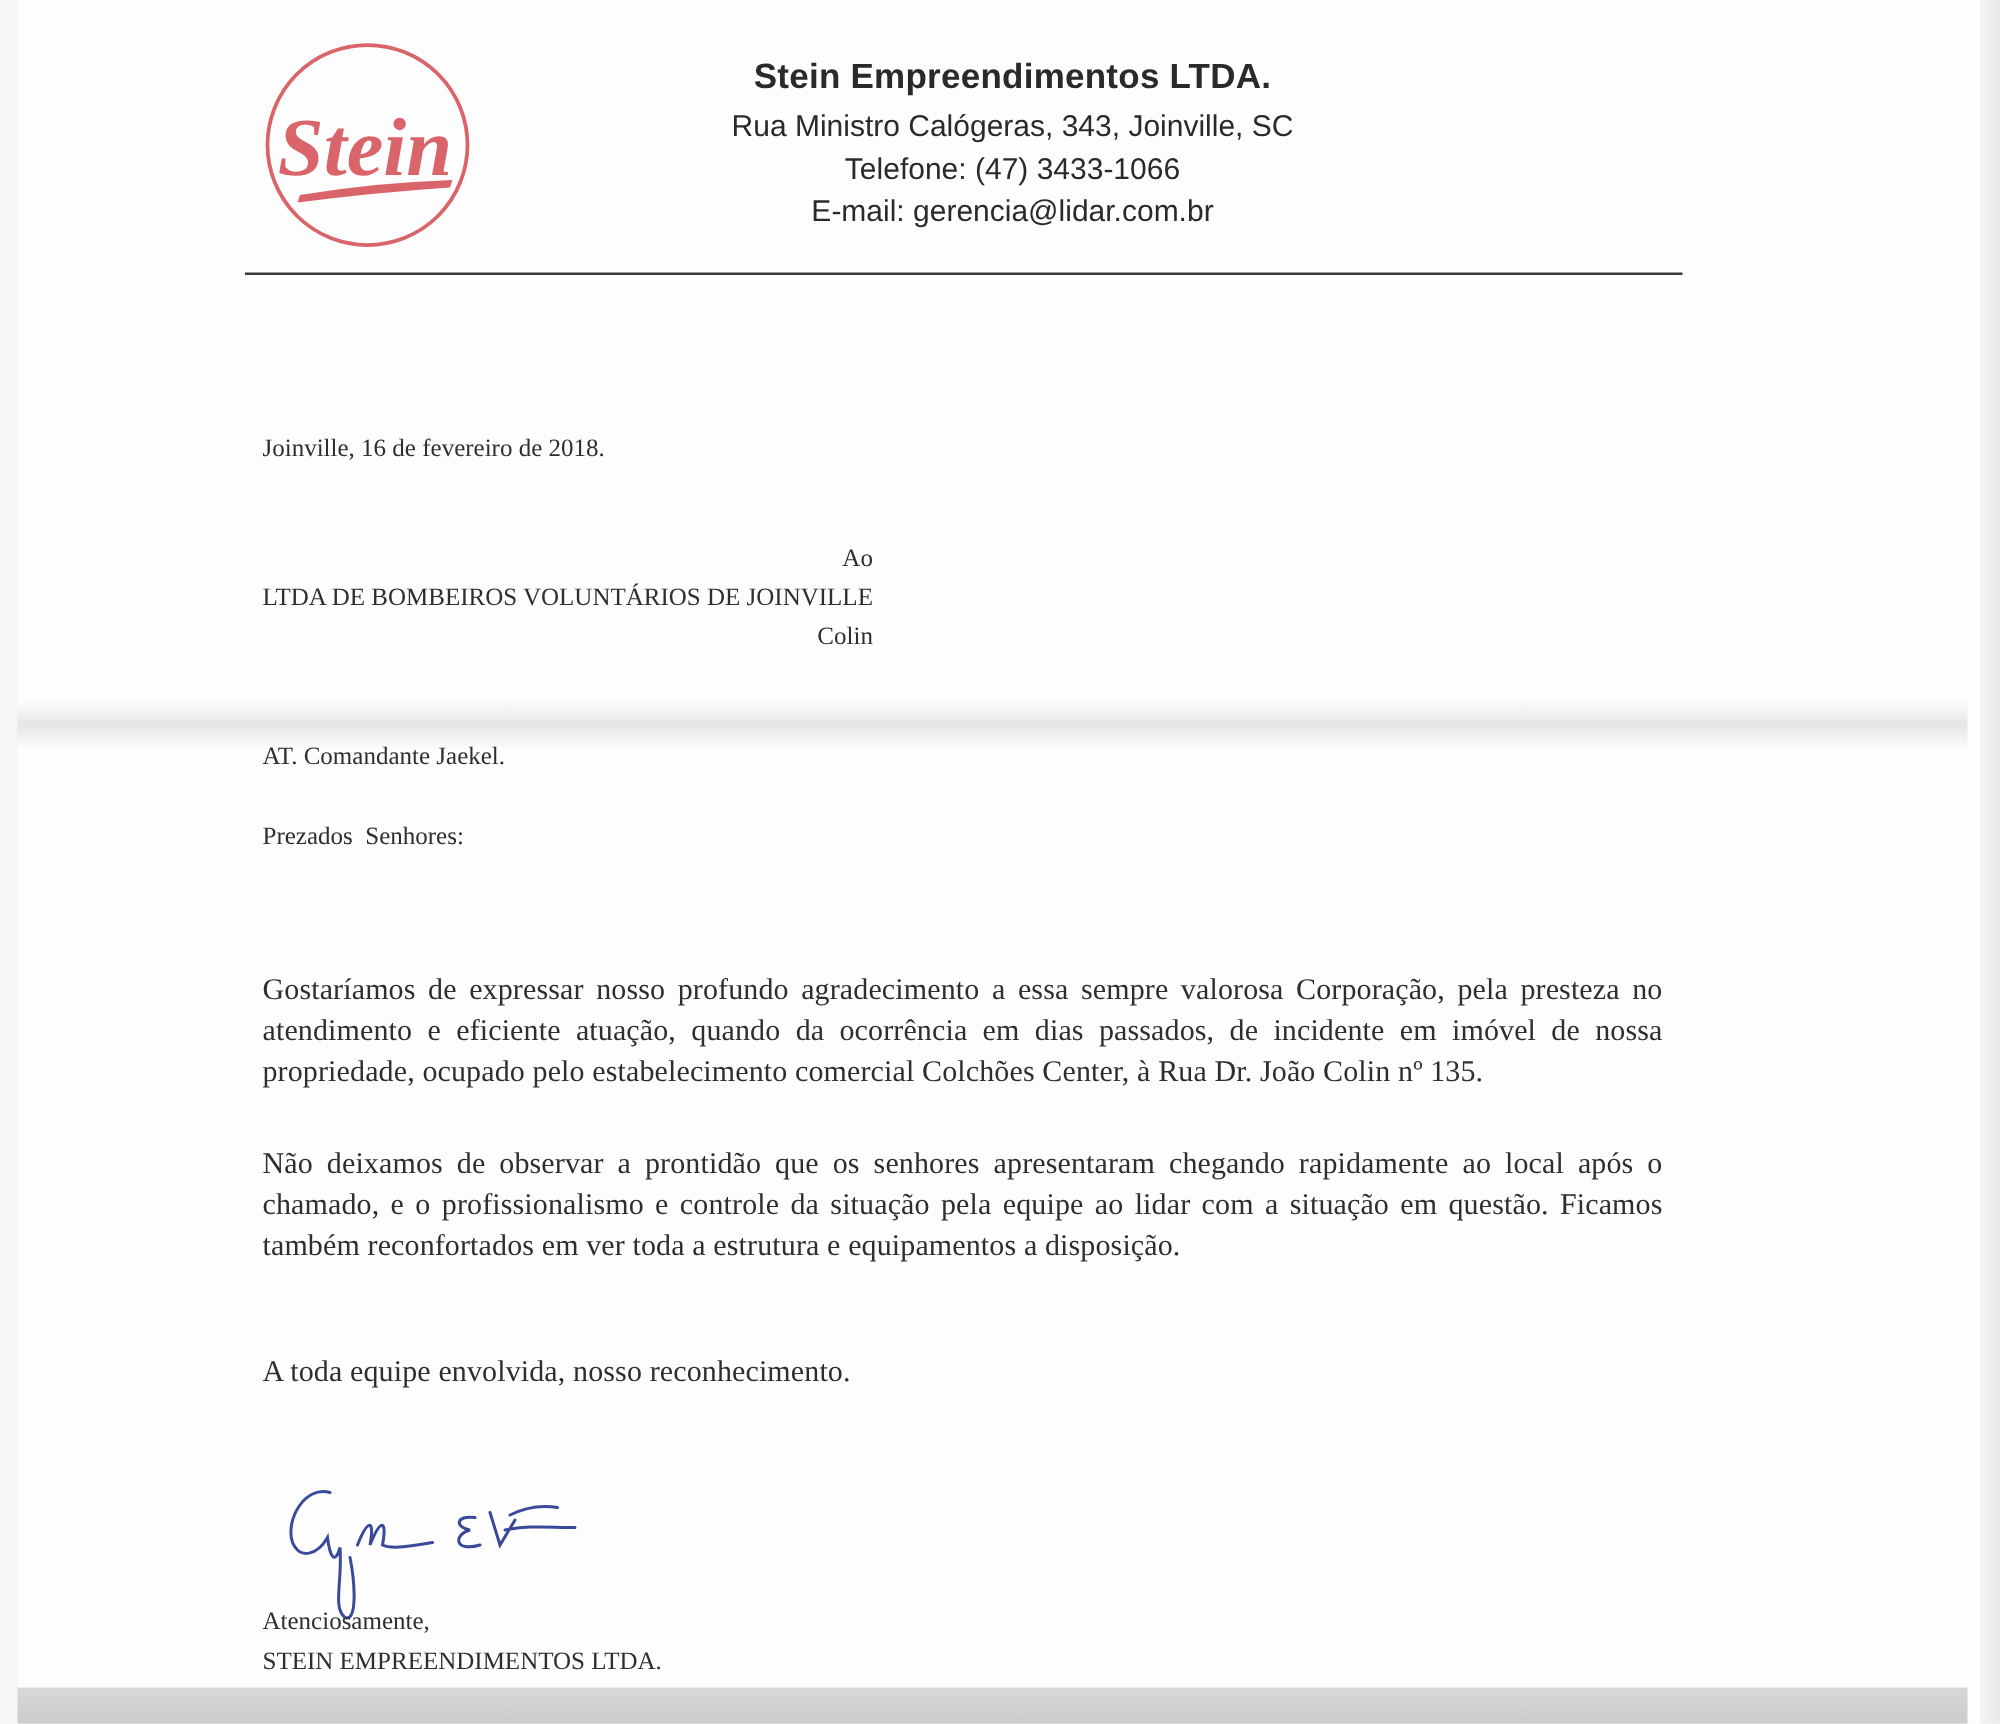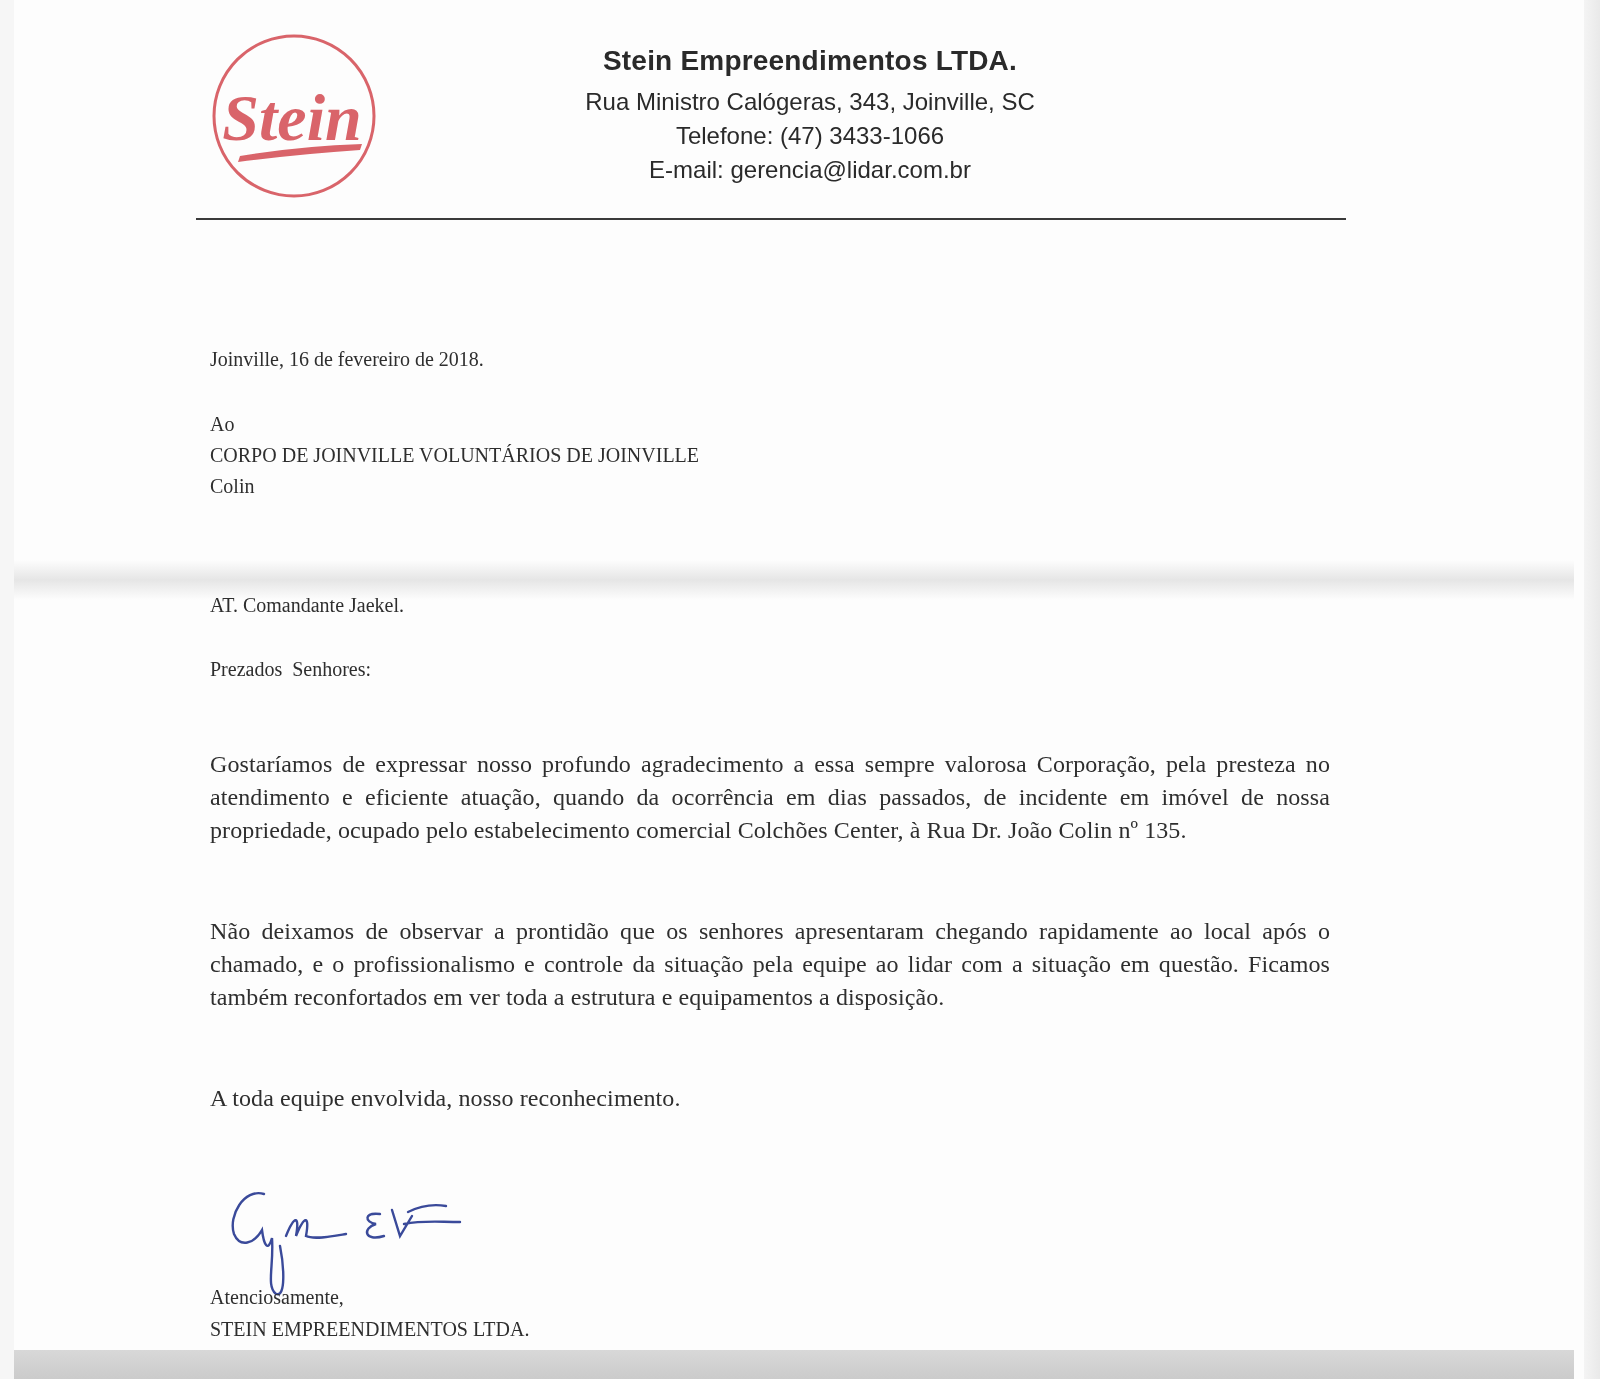--- a/index.html
+++ b/index.html
@@ -61,31 +61,31 @@
   <div class="lh-name">Stein Empreendimentos LTDA.</div>
   <div class="lh-line">Rua Ministro Calógeras, 343, Joinville, SC</div>
   <div class="lh-line">Telefone: (47) 3433-1066</div>
   <div class="lh-line">E-mail: gerencia@lidar.com.br</div>
 </div>
 
 <div class="rule"></div>
 
 <div class="text" style="top:344px;">Joinville, 16 de fevereiro de 2018.</div>
 
-<div class="text" style="top:409px;">
+<div class="text" style="top:432px;text-align:right;">
   <div>Ao</div>
-  <div>CORPO DE JOINVILLE VOLUNTÁRIOS DE JOINVILLE</div>
+  <div>LTDA DE BOMBEIROS VOLUNTÁRIOS DE JOINVILLE</div>
   <div>Colin</div>
 </div>
 
 <div class="text" style="top:563px;margin-top:27px;">AT. Comandante Jaekel.</div>
 
 <div class="text" style="top:654px;white-space:pre;">Prezados  Senhores:</div>
 
-<div class="para" style="top:748px;">Gostaríamos de expressar nosso profundo agradecimento a essa sempre valorosa Corporação, pela presteza no atendimento e eficiente atuação, quando da ocorrência em dias passados, de incidente em imóvel de nossa propriedade, ocupado pelo estabelecimento comercial Colchões Center, à Rua Dr. João Colin nº 135.</div>
+<div class="para" style="top:776px;">Gostaríamos de expressar nosso profundo agradecimento a essa sempre valorosa Corporação, pela presteza no atendimento e eficiente atuação, quando da ocorrência em dias passados, de incidente em imóvel de nossa propriedade, ocupado pelo estabelecimento comercial Colchões Center, à Rua Dr. João Colin nº 135.</div>
 <div class="para" style="top:915px;font-family:Liberation Serif, serif;">Não deixamos de observar a prontidão que os senhores apresentaram chegando rapidamente ao local após o chamado, e o profissionalismo e controle da situação pela equipe ao lidar com a situação em questão. Ficamos também reconfortados em ver toda a estrutura e equipamentos a disposição.</div>
 <div class="para" style="top:1082px;">A toda equipe envolvida, nosso reconhecimento.</div>
 
 <svg class="signature" viewBox="0 0 280 115">
   <path d="M40 8 C 20 2, 4 30, 10 48 C 16 62, 30 58, 38 44 C 40 60, 44 66, 48 52 C 50 80, 42 100, 52 108 C 62 112, 60 80, 56 60" fill="none" stroke="#3a4a9a" stroke-width="2.4" stroke-linecap="round"></path>
   <path d="M62 50 C 70 30, 76 28, 72 50 C 80 30, 86 28, 82 50 C 90 54, 110 50, 122 48" fill="none" stroke="#3a4a9a" stroke-width="2.4" stroke-linecap="round"></path>
   <path d="M156 28 C 140 26, 140 36, 152 38 C 138 42, 140 56, 160 50" fill="none" stroke="#3a4a9a" stroke-width="2.4" stroke-linecap="round"></path>
   <path d="M168 24 L 176 50 L 188 30 M 180 38 C 200 34, 214 36, 236 36 M 184 26 C 196 20, 210 18, 222 20" fill="none" stroke="#3a4a9a" stroke-width="2.4" stroke-linecap="round"></path>
 </svg>
 

